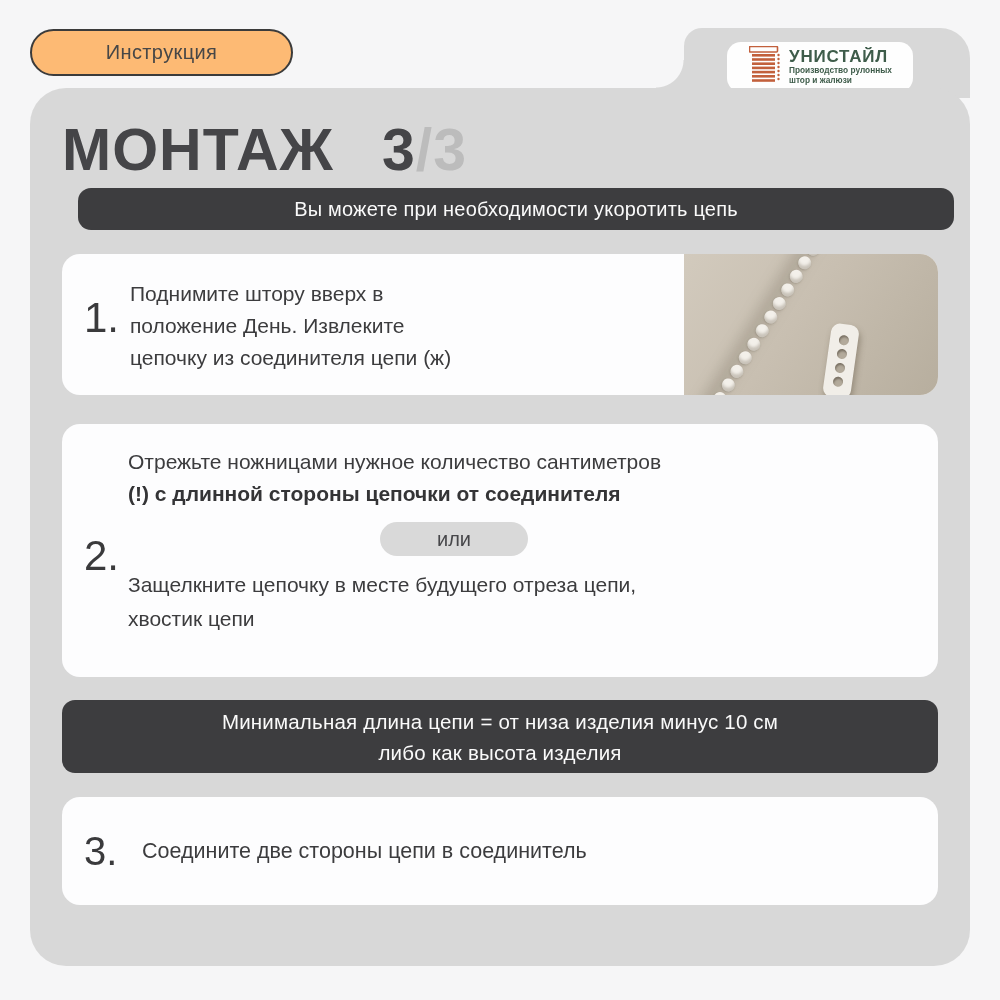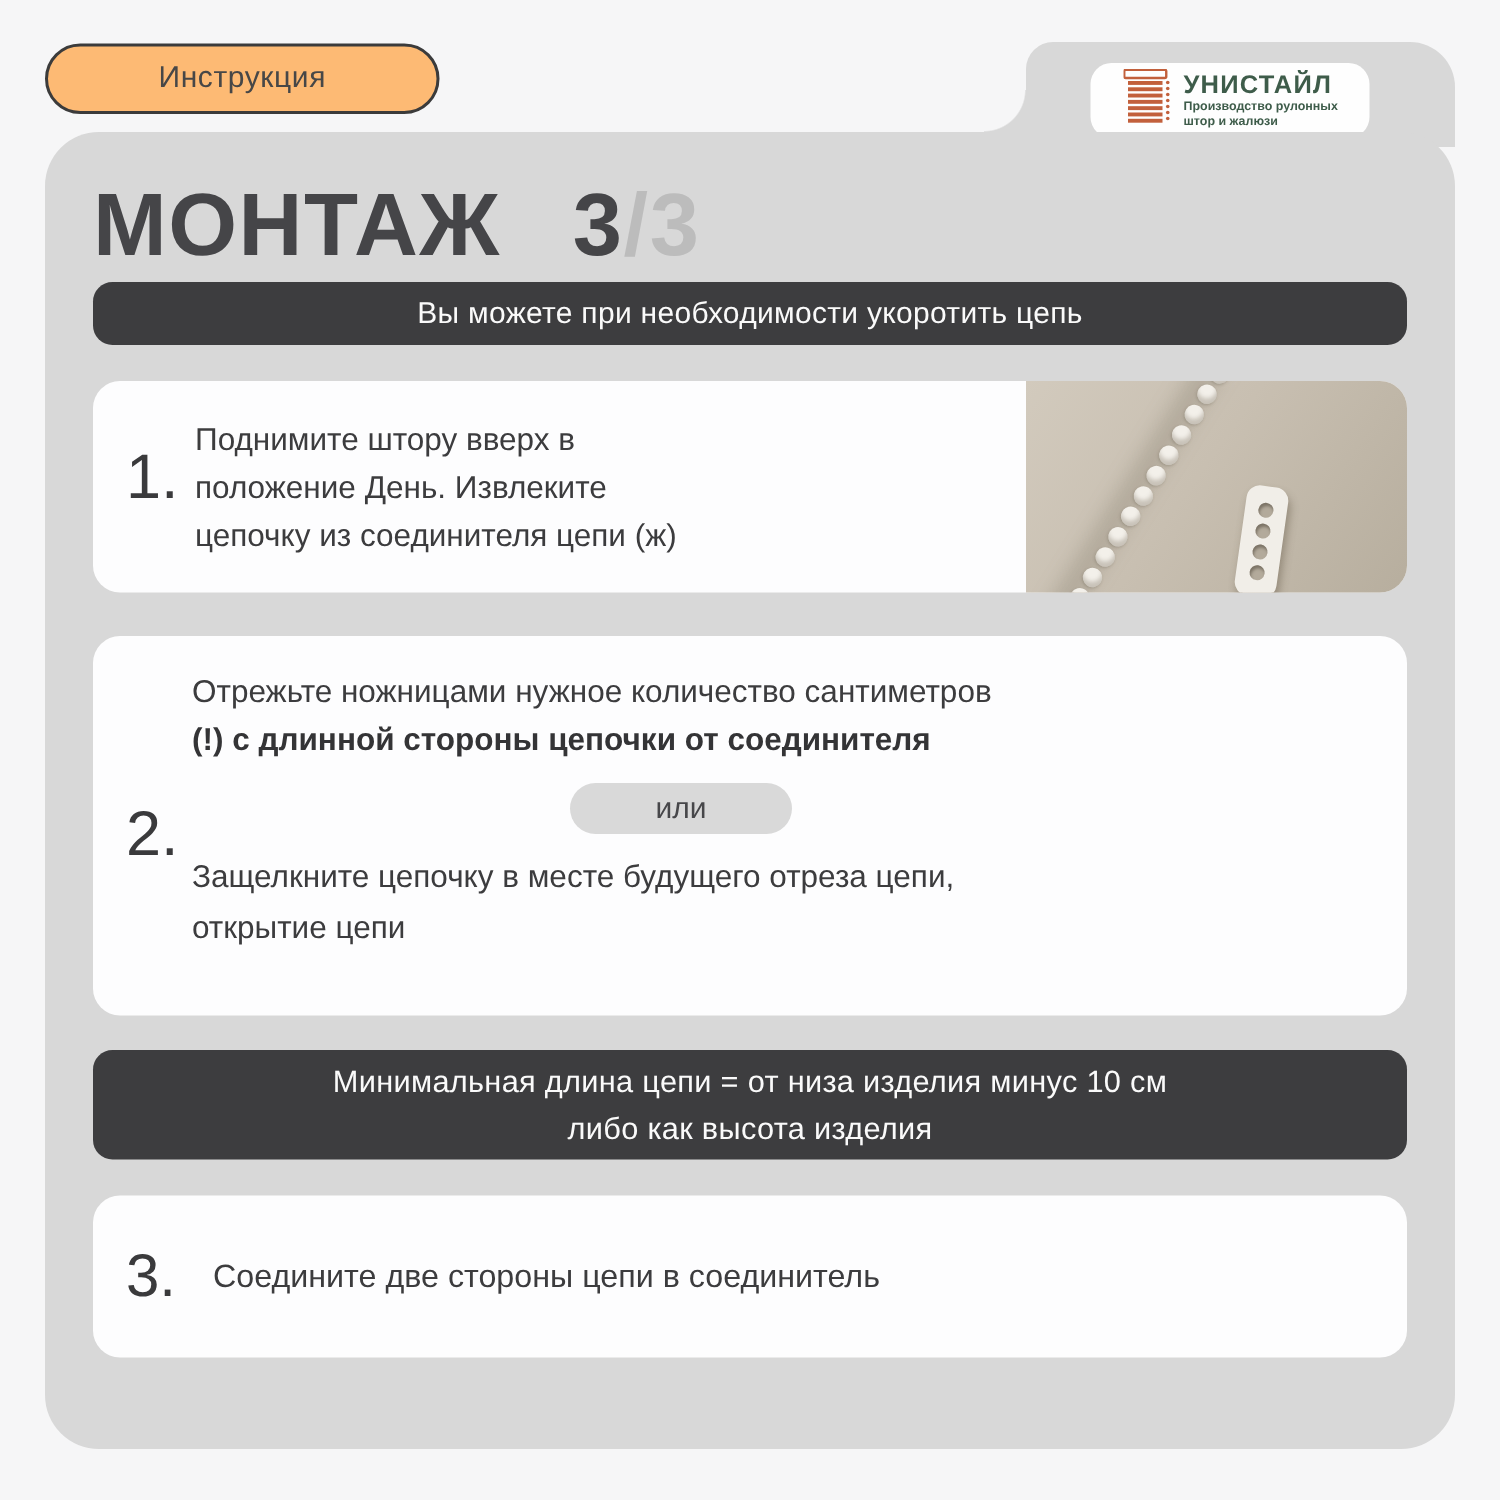--- a/index.html
+++ b/index.html
@@ -51,21 +51,21 @@
   .title-counter { margin-left:48px; }
   .title-counter .muted { color:#bcbcbc; }
 
   
   .banner {
     position:absolute; left:32px; width:876px; background:#3d3d3f;
     border-radius:13px; display:flex; flex-direction:column;
     align-items:center; justify-content:center;
     color:#fafafa; font-weight:500; letter-spacing:.2px;
   }
-  .banner-1 { top:100px; height:42px; font-size:20px; }
+  .banner-1 { top:100px; height:42px; font-size:20px;margin-left:16px; }
   .banner-2 { top:612px; height:73px; font-size:20.5px; line-height:31px;text-align:center; }
 
   
   .step-card {
     position:absolute; left:32px; width:876px;
     background:#fdfdfe; border-radius:18px;
   }
   .step-num {
     position:absolute; font-size:42px; font-weight:500; color:#3a3a3c;
   }
@@ -207,21 +207,21 @@
     </div>
 
     <div class="step-card step-2">
       <div class="step-num">2.</div>
       <div class="content">
         <div class="para-line">Отрежьте ножницами нужное количество сантиметров</div>
         <div class="para-line bold">(!) с длинной стороны цепочки от соединителя</div>
         <div class="or-pill">или</div>
         <div class="para2">
           <div class="para-line">Защелкните цепочку в месте будущего отреза цепи,</div>
-          <div class="para-line">открытие цепи</div>
+          <div class="para-line">хвостик цепи</div>
         </div>
       </div>
     </div>
 
     <div class="banner banner-2">
       <span>Минимальная длина цепи = от низа изделия минус 10 см</span>
       <span>либо как высота изделия</span>
     </div>
 
     <div class="step-card step-3">

